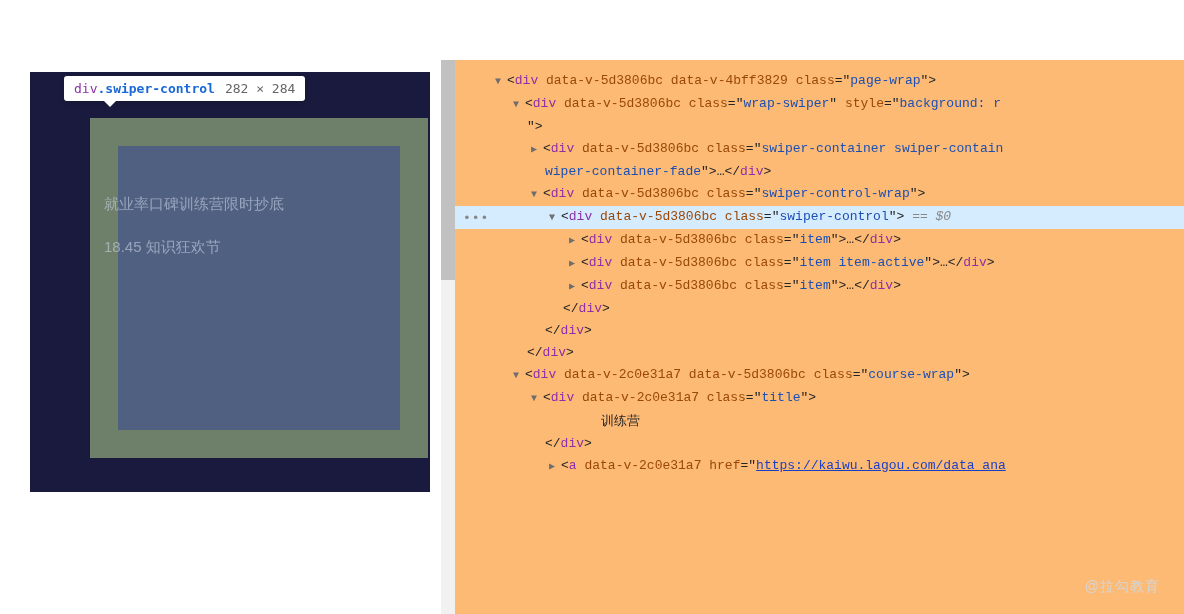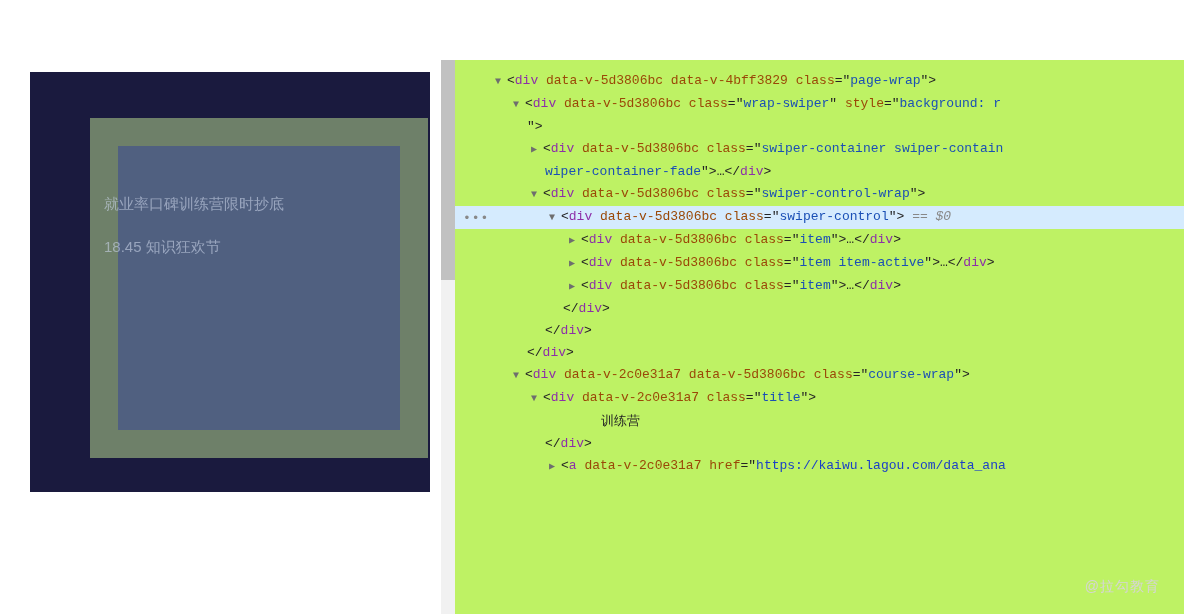--- a/index.html
+++ b/index.html
@@ -95,21 +95,21 @@
 .scroll-thumb-left {
   background: #c1c1c1;
   width: 100%;
   height: 220px;
   border-radius: 0;
 }
 
 
 .dom-panel {
   flex: 1;
-  background: #bef264;
+  background: #fdba74;
   padding: 10px 0 10px 0;
   overflow: hidden;
   font-family: Consolas, "Courier New", monospace;
   font-size: 13px;
   line-height: 22px;
   position: relative;
 }
 .dom-line { white-space: nowrap; padding: 0 8px 0 0; position: relative; }
 .dom-line.selected { background: #d5ebfe; }
 .indent-0 { padding-left: 54px; }
@@ -130,39 +130,42 @@
 }
 
 .punct { color: #242424; }
 .tagname { color: #8d2fa8; }
 .attrname { color: #9a4807; }
 .attrval { color: #1a4fb5; }
 .equals { color: #242424; }
 .quote { color: #242424; }
 .ellipsis { color: #242424; }
 .eqvar { color: #888; font-style: italic; }
-.link { color: #1a3fc7; }
+.link { color: #1a3fc7; text-decoration: underline; }
 .txt { color: #242424; font-family: "Microsoft YaHei", sans-serif; }
 
 .watermark {
   position: absolute;
   bottom: 18px;
   right: 24px;
   color: #d5d5d5;
   font-family: "Microsoft YaHei", sans-serif;
   font-size: 14px;
   letter-spacing: 1px;
 }
 </style>
 </head>
 <body>
 
 <div class="container">
 
   <div class="preview-panel">
+    <div class="tooltip">
+      <span class="tag">div</span><span class="cls">.swiper-control</span><span class="dim">282 × 284</span>
+    </div>
     <div class="preview-bg">
       <div class="highlight-box"></div>
       <div class="swiper-items">
         <div class="swiper-item">就业率口碑训练营限时抄底</div>
         <div class="swiper-item">18.45 知识狂欢节</div>
       </div>
     </div>
     <div class="scrollbar-left">
       <div class="scroll-thumb-left"></div>
     </div>

